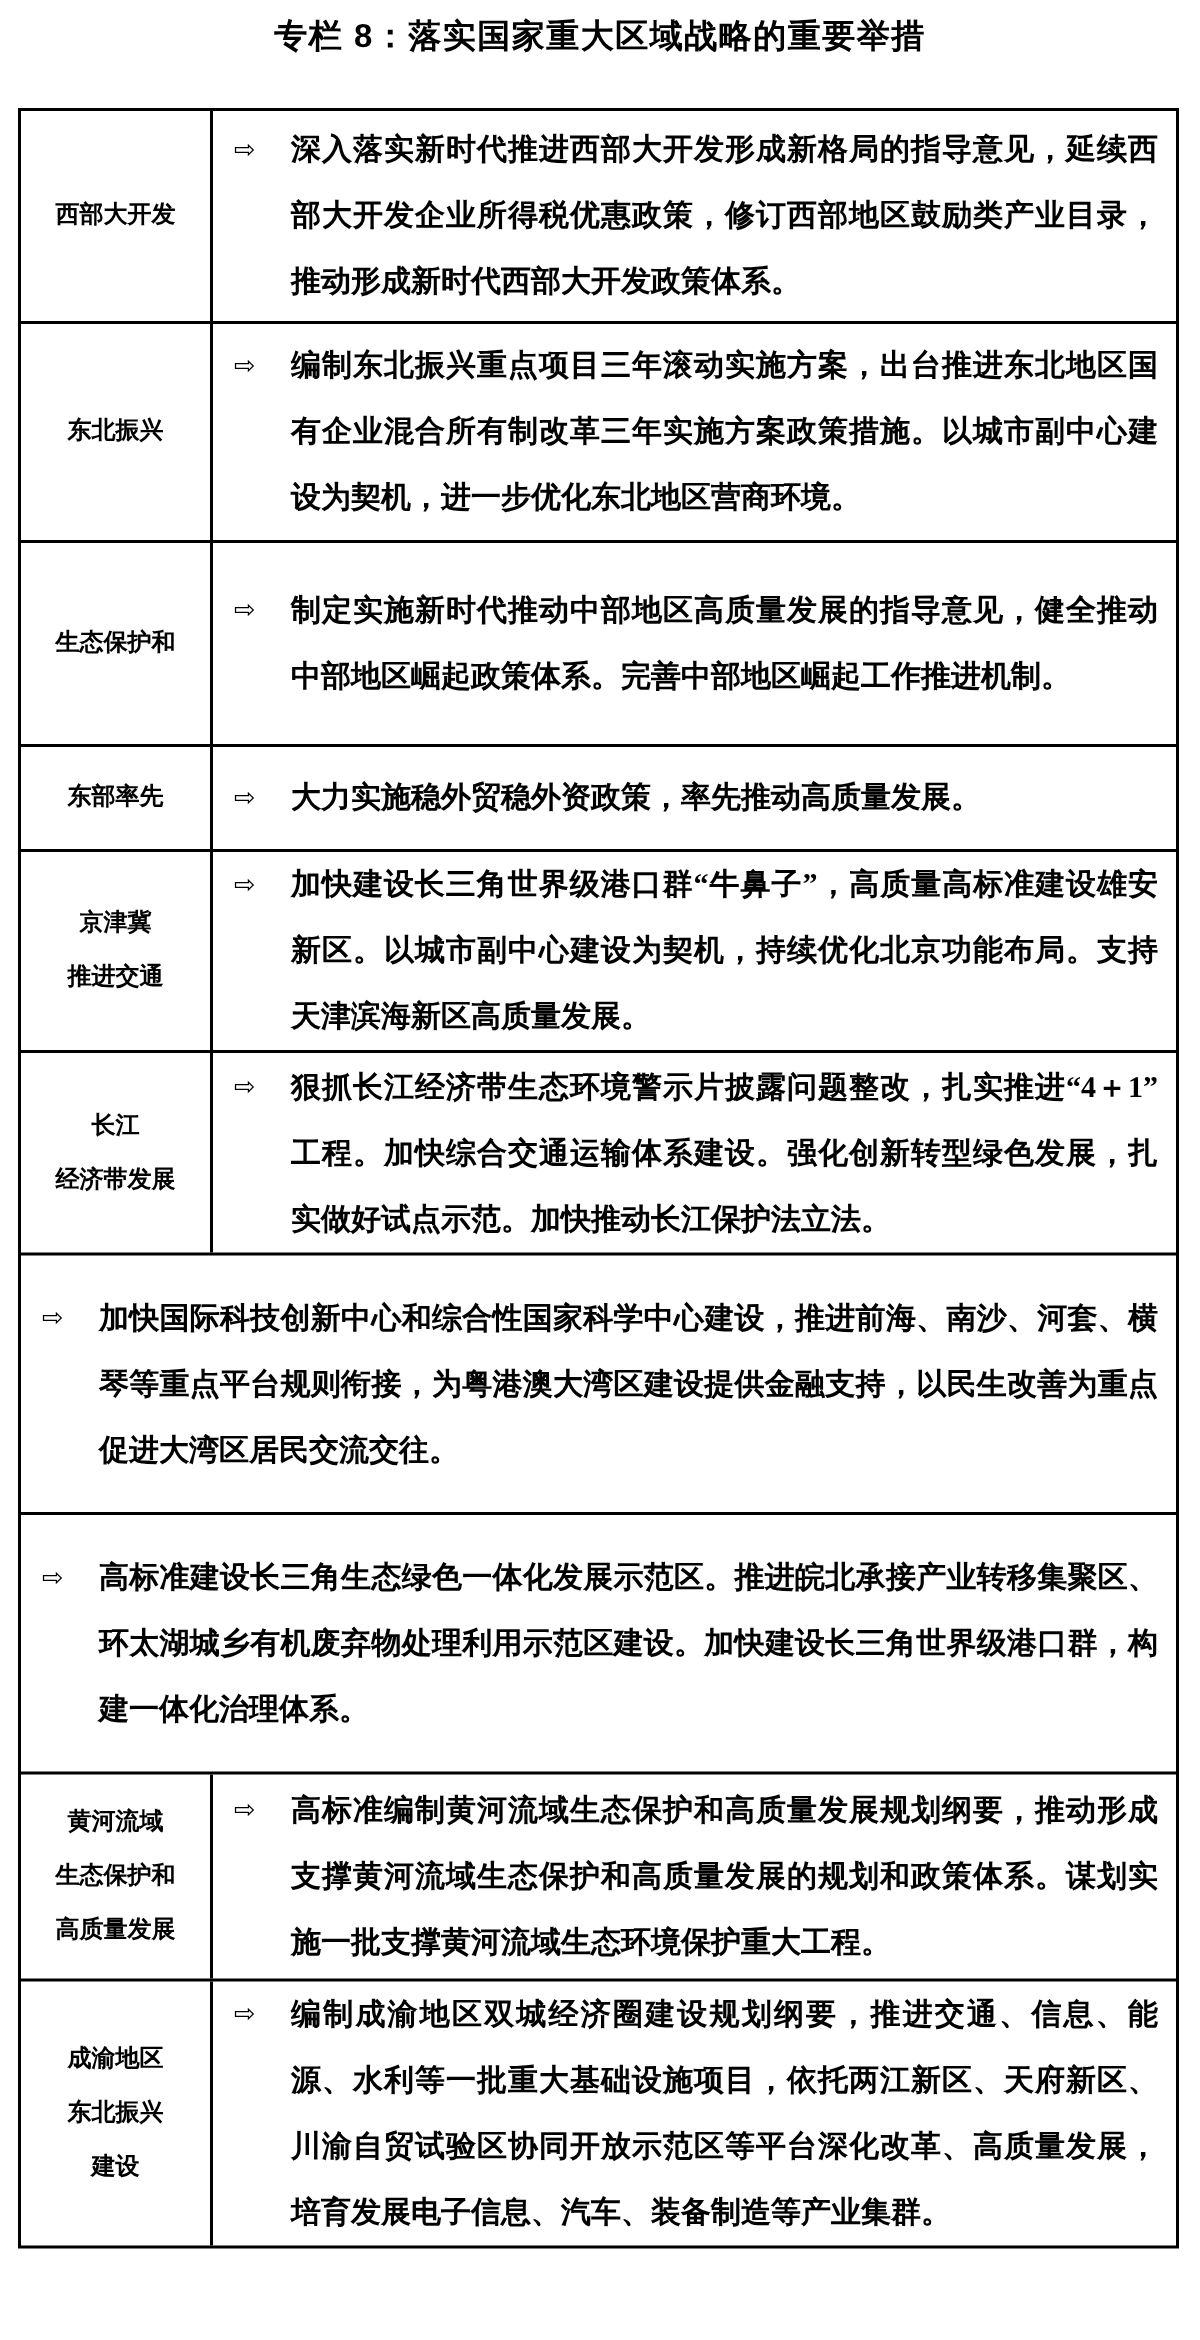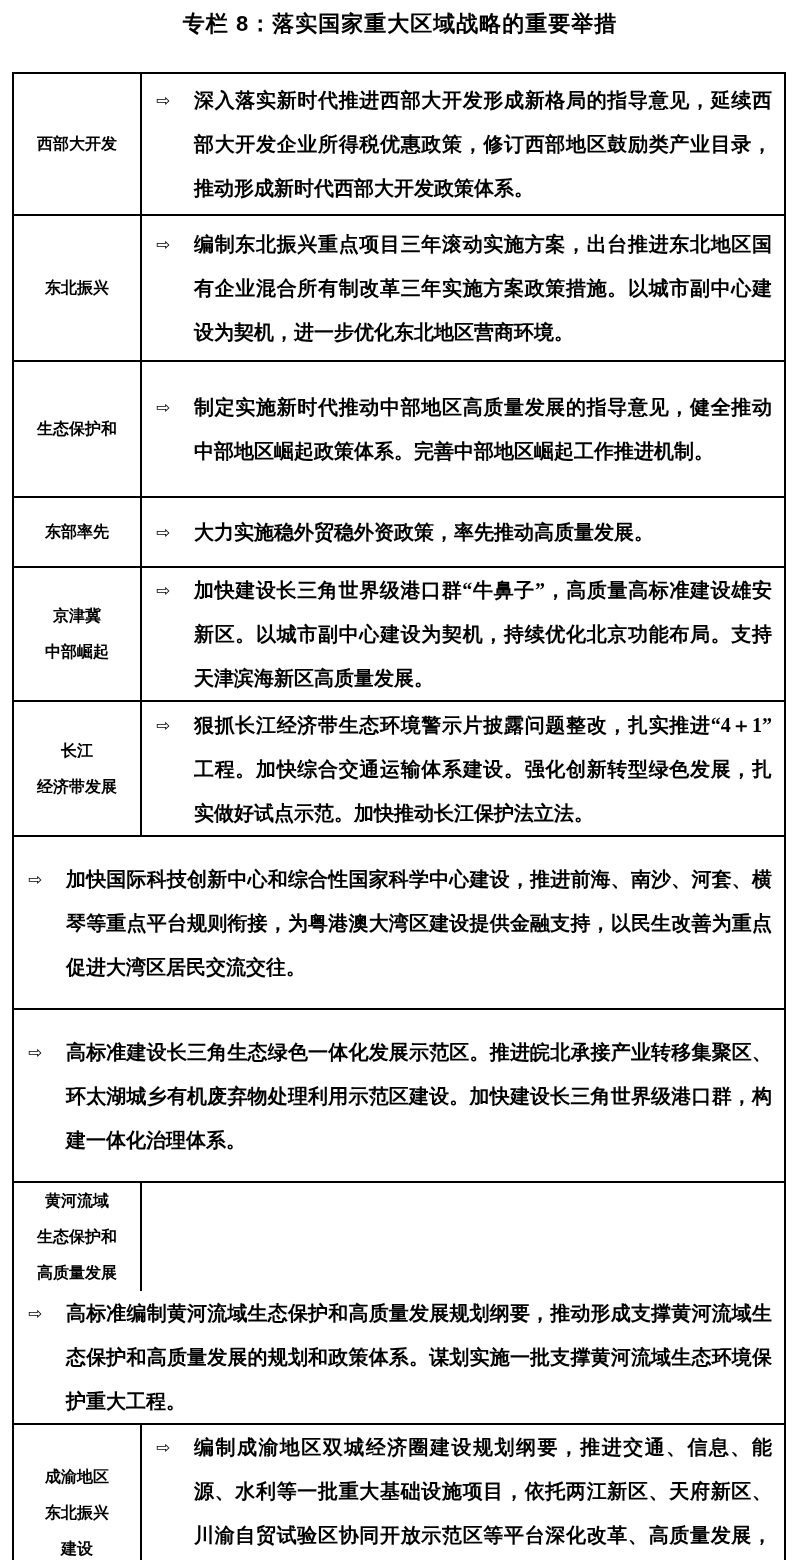--- a/index.html
+++ b/index.html
@@ -78,21 +78,21 @@
   }
   
   .r1  { min-height: 140px; }
   .r2  { min-height: 146px; }
   .r3  { min-height: 136px; }
   .r4  { min-height: 70px;  }
   .r5  { min-height: 133px; }
   .r6  { min-height: 135px; }
   .r7  { min-height: 173px; }
   .r8  { min-height: 173px; }
-  .r9  { min-height: 138px; flex-direction: column; }
+  .r9  { min-height: 138px; }
   .r10 { min-height: 174px; }
 </style>
 </head>
 <body>
 
 <div class="page">
 
   <div class="title">专栏 8：落实国家重大区域战略的重要举措</div>
 
   <div class="boxtable">
@@ -132,21 +132,21 @@
       <div class="content-cell">
         <div class="content-wrap">
           <span class="bullet">⇨</span>
           <div class="content">大力实施稳外贸稳外资政策，率先推动高质量发展。</div>
         </div>
       </div>
     </div>
 
     <div class="row r5">
       <div class="label-cell">京津冀
-中部崛起</div>
+推进交通</div>
       <div class="content-cell">
         <div class="content-wrap">
           <span class="bullet">⇨</span>
           <div class="content">加快建设长三角世界级港口群“牛鼻子”，高质量高标准建设雄安新区。以城市副中心建设为契机，持续优化北京功能布局。支持天津滨海新区高质量发展。</div>
         </div>
       </div>
     </div>
 
     <div class="row r6">
       <div class="label-cell">长江

